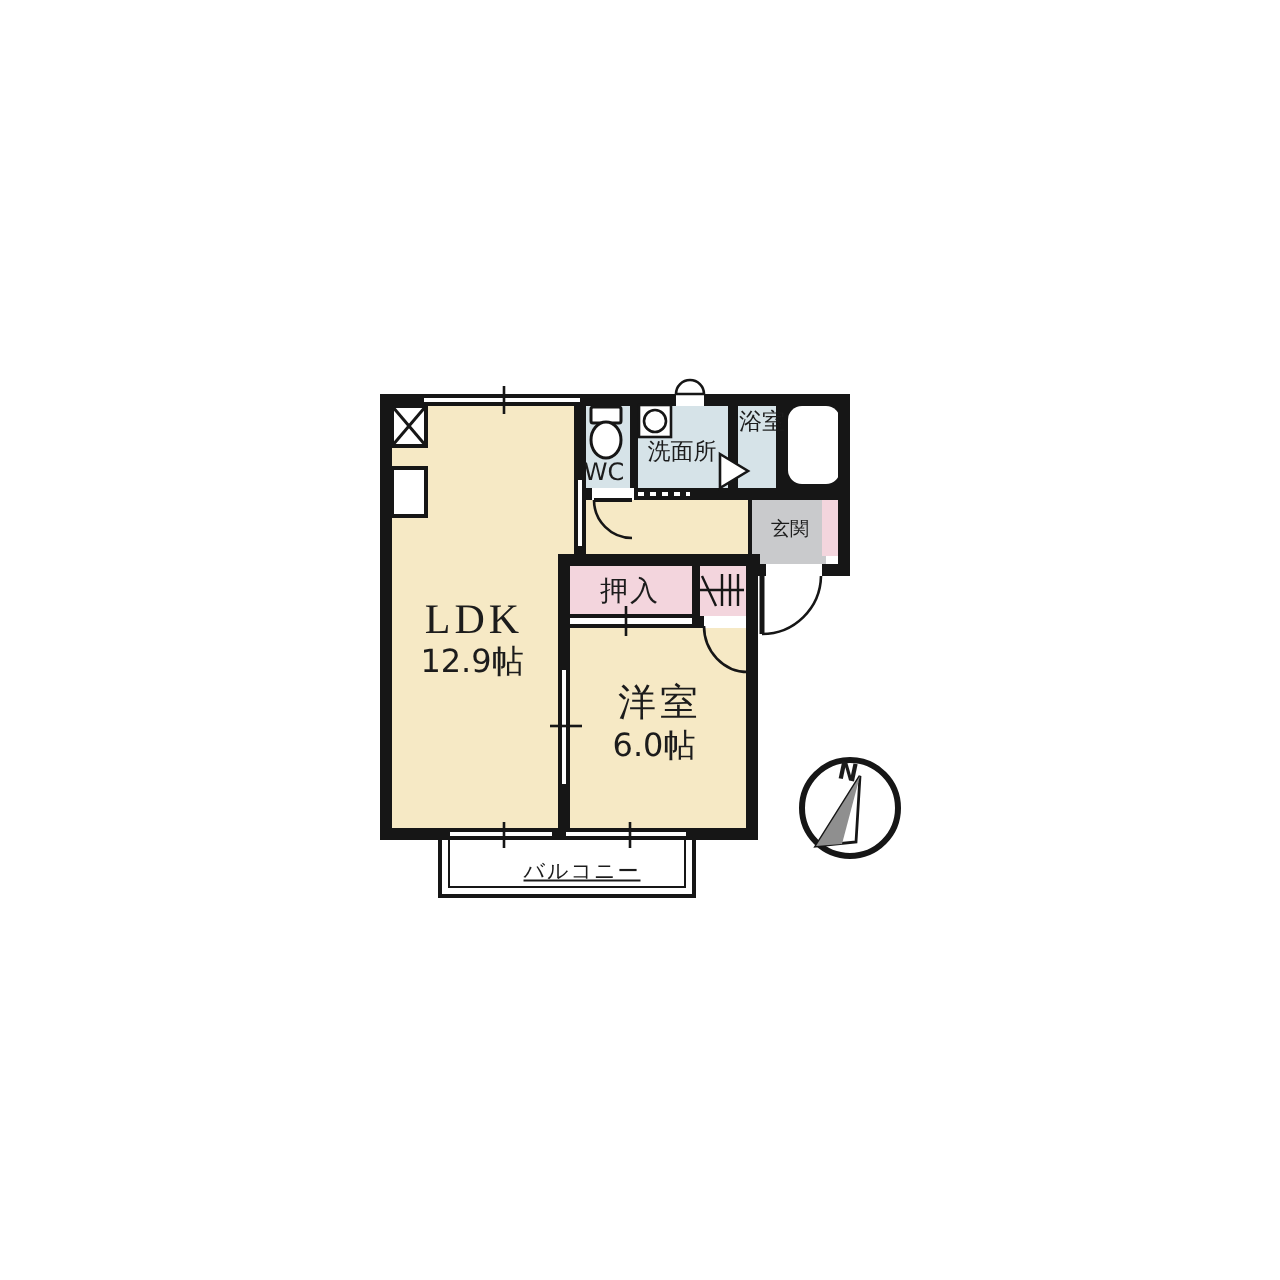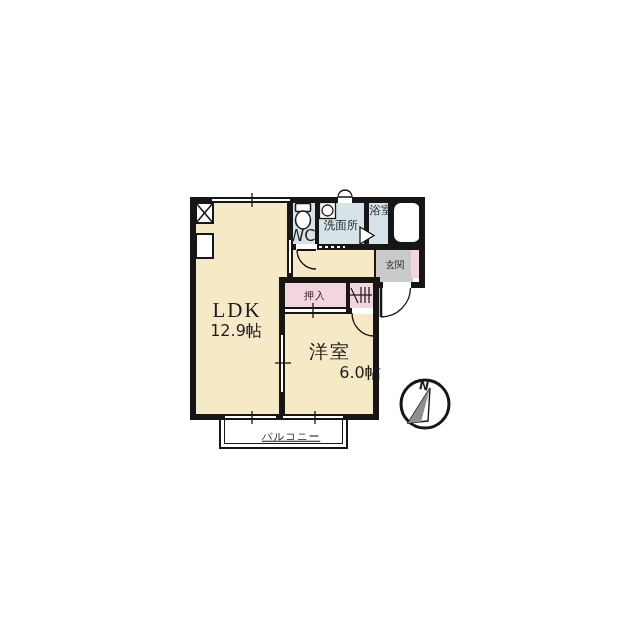--- a/index.html
+++ b/index.html
@@ -121,22 +121,22 @@
     <g>
       <circle cx="425" cy="404" r="24" fill="#fff" stroke="#161616" stroke-width="3"></circle>
       <polygon points="430,388 408,423 428,421" fill="#fff" stroke="#161616" stroke-width="1.4"></polygon>
       <polygon points="430,388 408,423 421,422" fill="#8f8f8f"></polygon>
     </g>
   </svg>
 
   <div class="label" style="left:237px;top:310px;font-size:21px;letter-spacing:2px;font-family:Liberation Serif, serif;">LDK</div>
   <div class="label" style="left:236px;top:331px;font-size:16px;">12.9帖</div>
   <div class="label" style="left:330px;top:353px;font-size:19px;letter-spacing:2px;font-family:Liberation Mono, monospace;">洋室</div>
-  <div class="label" style="left:327px;top:373px;font-size:16px;margin-left:33px;">6.0帖</div>
-  <div class="label" style="left:302px;top:236px;font-size:16px;">WC</div>
+  <div class="label" style="left:327px;top:373px;font-size:16px;">6.0帖</div>
+  <div class="label" style="left:302px;top:236px;font-size:12px;">WC</div>
   <div class="label" style="left:341px;top:226px;font-size:11.5px;">洗面所</div>
   <div class="label" style="left:381px;top:211px;font-size:11.5px;">浴室</div>
   <div class="label" style="left:395px;top:265px;font-size:9.5px;">玄関</div>
-  <div class="label" style="left:315px;top:296px;font-size:10px;letter-spacing:1px;">押入</div>
+  <div class="label" style="left:315px;top:296px;font-size:14px;letter-spacing:1px;">押入</div>
   <div class="label" style="left:291px;top:436px;font-size:10.5px;letter-spacing:1px;text-decoration:underline;">バルコニー</div>
   <div class="label" style="left:424px;top:386px;font-size:12px;font-weight:bold;transform:translate(-50%,-50%) rotate(12deg);">N</div>
 
 </div>
 
 </body></html>

